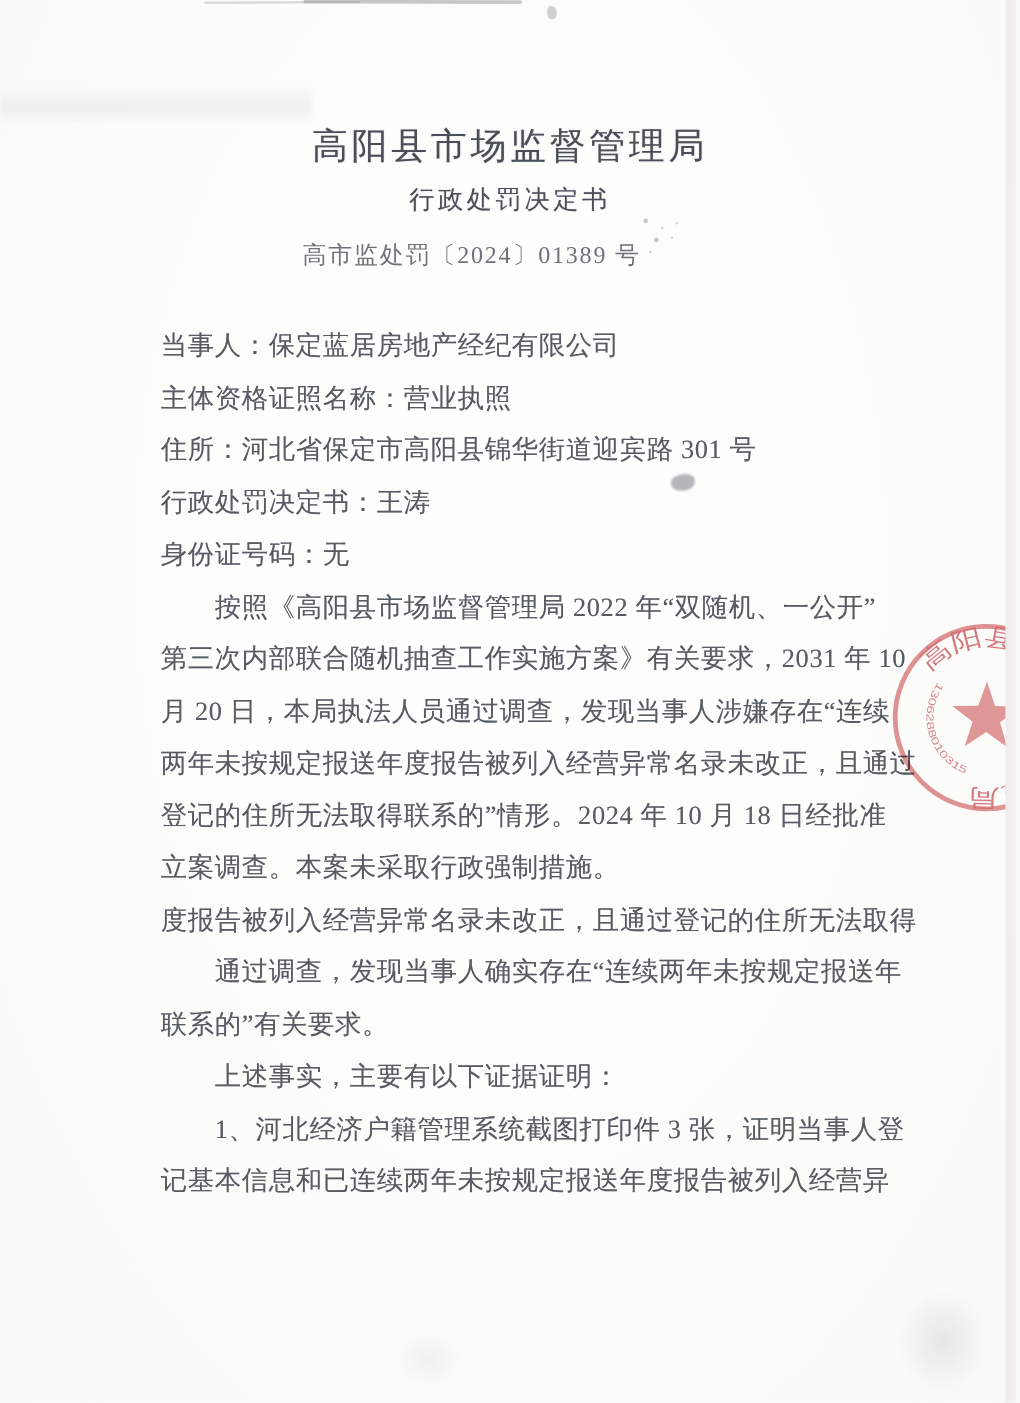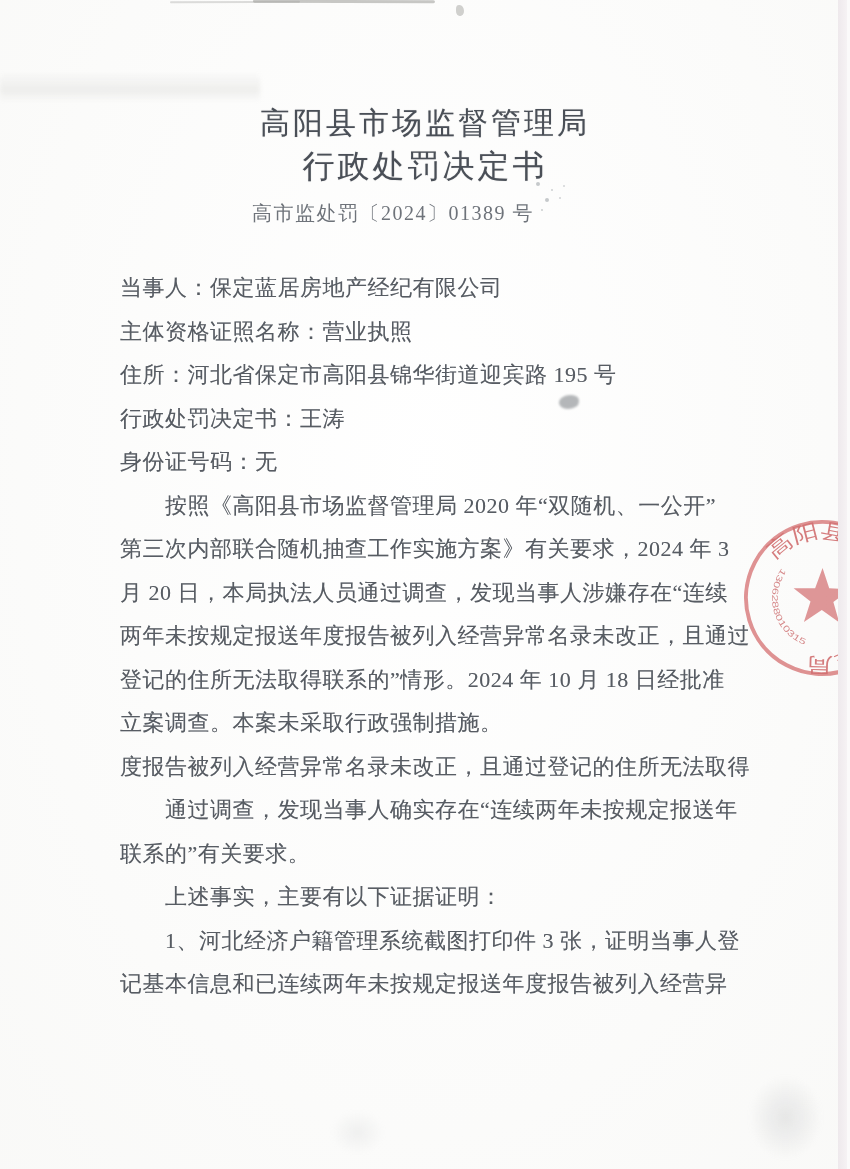--- a/index.html
+++ b/index.html
@@ -32,40 +32,40 @@
     color: #4a4f57;
   }
   .title-line1 {
     font-size: 30px;
     line-height: 43px;
     letter-spacing: 3px;
     font-weight: 500;
     text-shadow: 0 0 1px rgba(74,79,87,0.35);
   }
   .title-line2 {
-    font-size: 32px;
+    font-size: 21px;
     line-height: 45px;
     letter-spacing: 3px;
     font-weight: 500;
     text-shadow: 0 0 1px rgba(74,79,87,0.35);
   }
   .doc-number {
     margin-top: 10px;
     font-size: 20px;
     line-height: 28px;
     letter-spacing: 1.5px;
     color: #6e737a;
     transform: translateX(-32px);
   }
 
   
   .doc-body {
     position: absolute;
     top: 266px;
-    left: 120px;
+    left: 134px;
     width: 620px;
     color: #575c63;
     font-size: 22px;
     text-shadow: 0 0 0.5px rgba(87,92,99,0.4);
   }
   .doc-body .line {
     height: 43.5px;
     line-height: 43.5px;
     letter-spacing: 0.5px;
     white-space: nowrap;
@@ -154,25 +154,25 @@
 
   <div class="title-block">
     <div class="title-line1">高阳县市场监督管理局</div>
     <div class="title-line2">行政处罚决定书</div>
     <div class="doc-number">高市监处罚〔2024〕01389 号</div>
   </div>
 
   <div class="doc-body">
     <div class="line">当事人：保定蓝居房地产经纪有限公司</div>
     <div class="line">主体资格证照名称：营业执照</div>
-    <div class="line">住所：河北省保定市高阳县锦华街道迎宾路 195 号</div>
+    <div class="line">住所：河北省保定市高阳县锦华街道迎宾路 301 号</div>
     <div class="line">行政处罚决定书：王涛</div>
     <div class="line">身份证号码：无</div>
-    <div class="line indent">按照《高阳县市场监督管理局 2020 年“双随机、一公开”</div>
-    <div class="line">第三次内部联合随机抽查工作实施方案》有关要求，2024 年 3</div>
+    <div class="line indent">按照《高阳县市场监督管理局 2022 年“双随机、一公开”</div>
+    <div class="line">第三次内部联合随机抽查工作实施方案》有关要求，2031 年 10</div>
     <div class="line">月 20 日，本局执法人员通过调查，发现当事人涉嫌存在“连续</div>
     <div class="line">两年未按规定报送年度报告被列入经营异常名录未改正，且通过</div>
     <div class="line">登记的住所无法取得联系的”情形。2024 年 10 月 18 日经批准</div>
     <div class="line">立案调查。本案未采取行政强制措施。</div>
     <div class="line">度报告被列入经营异常名录未改正，且通过登记的住所无法取得</div>
     <div class="line indent">通过调查，发现当事人确实存在“连续两年未按规定报送年</div>
     <div class="line">联系的”有关要求。</div>
     <div class="line indent">上述事实，主要有以下证据证明：</div>
     <div class="line indent">1、河北经济户籍管理系统截图打印件 3 张，证明当事人登</div>
     <div class="line">记基本信息和已连续两年未按规定报送年度报告被列入经营异</div>

